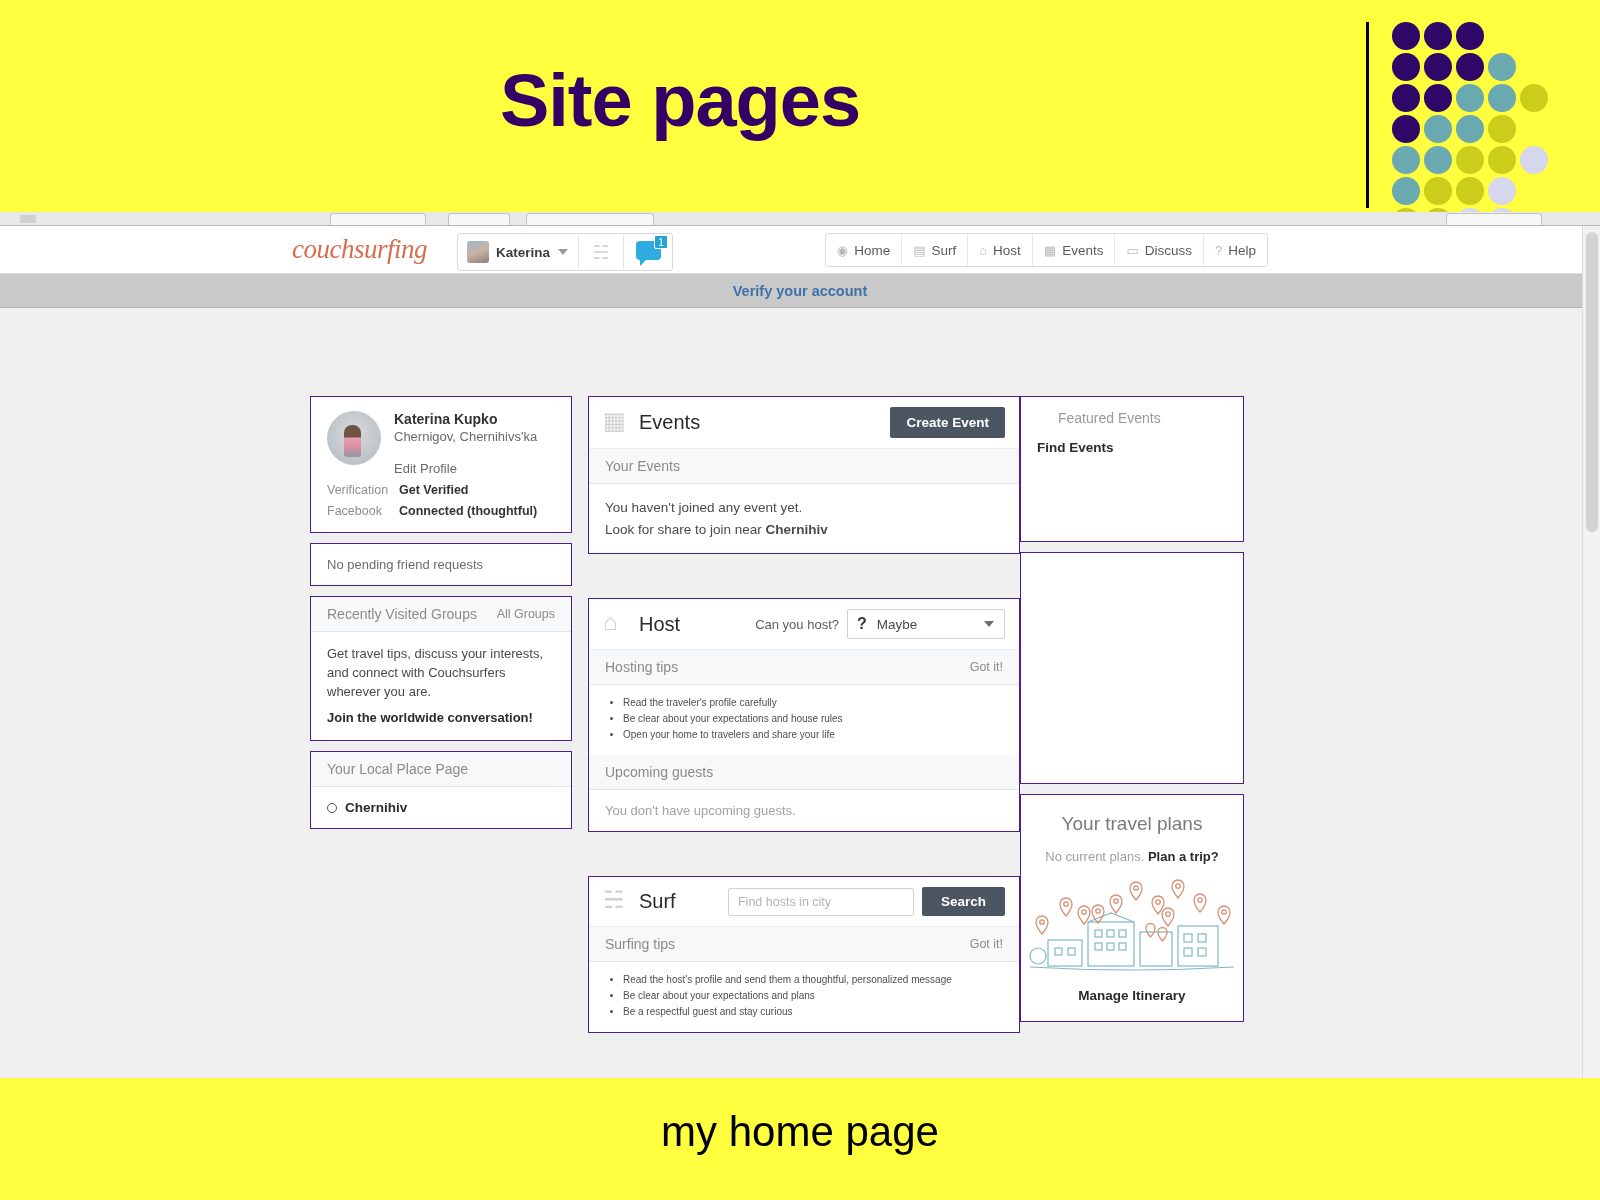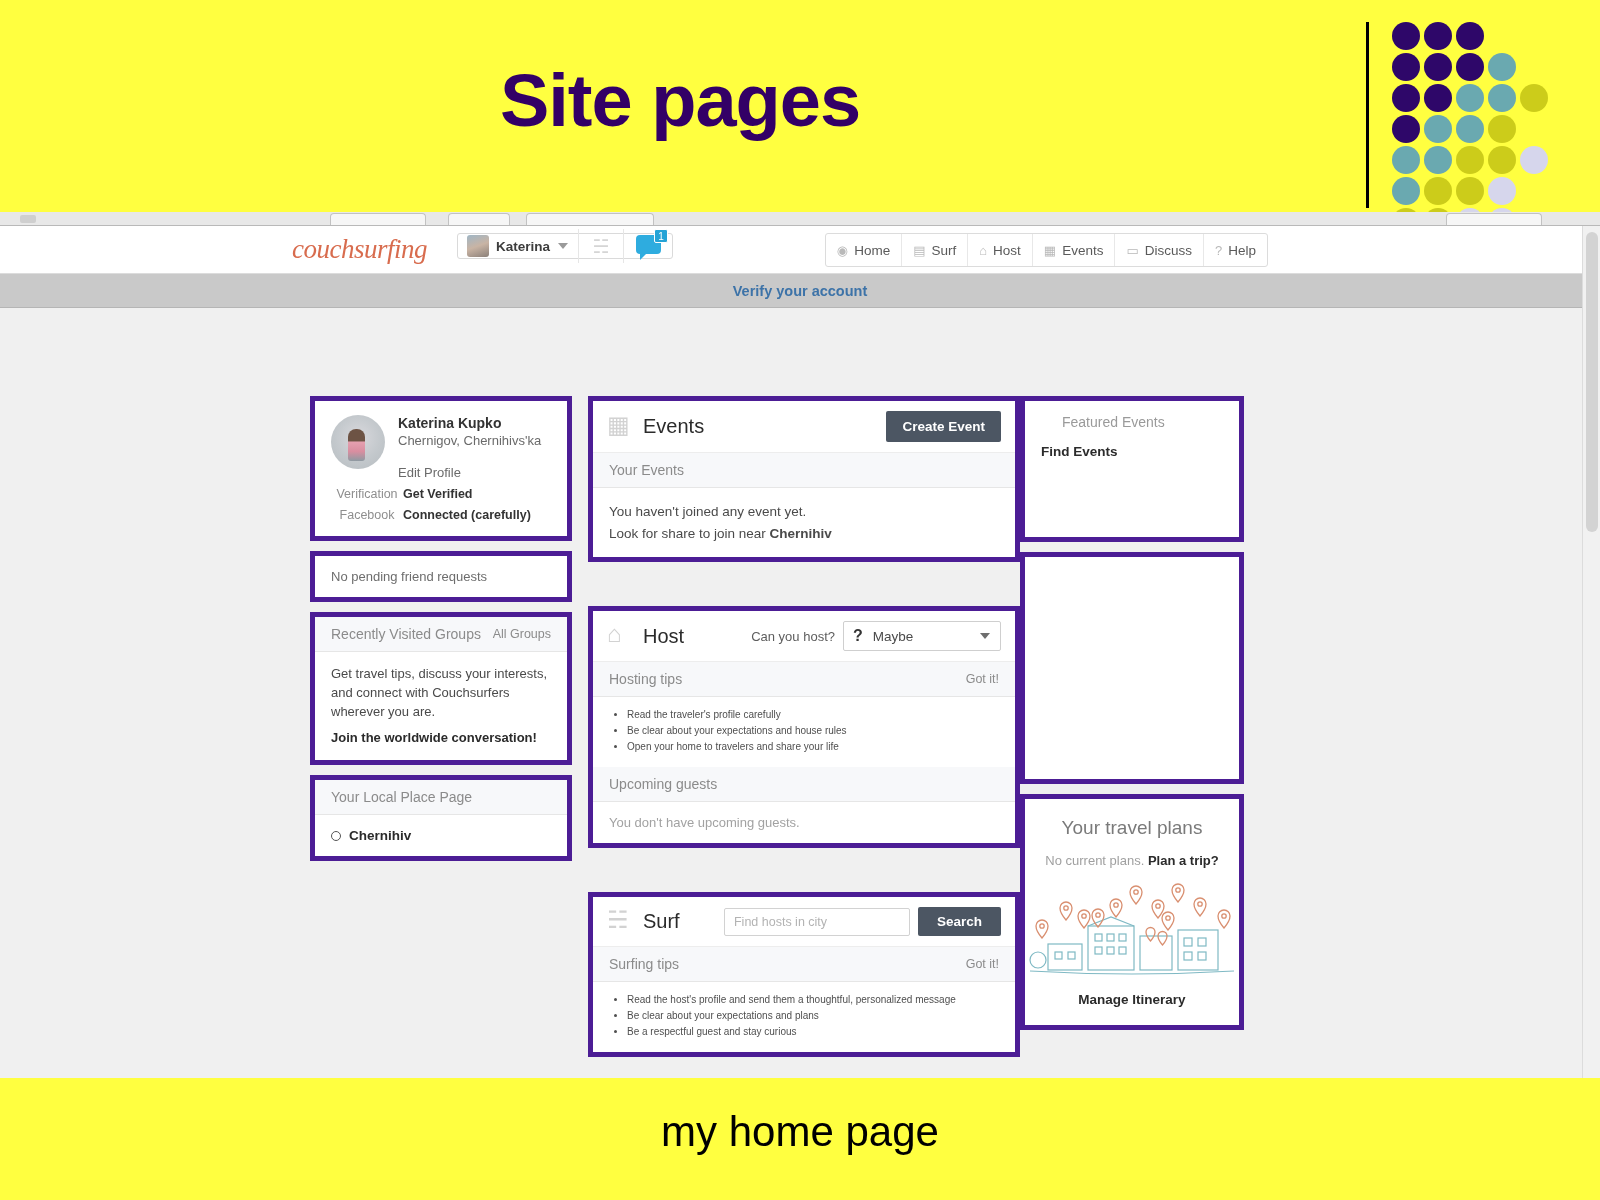--- a/index.html
+++ b/index.html
@@ -53,21 +53,21 @@
   .cs-header {
     position: relative; height: 48px; background: #ffffff;
     border-bottom: 1px solid #dcdcdc;
   }
   .cs-logo {
     position: absolute; left: 292px; top: 8px;
     font-family: "Liberation Serif", serif; font-style: italic;
     font-size: 27px; color: #d86c4e; letter-spacing: -0.5px;
   }
   .userbox {
-    position: absolute; left: 457px; top: 7px; height: 26px;
+    position: absolute; left: 457px; top: 7px; height: 38px;
     display: flex; align-items: center;
     border: 1px solid #dadada; background: #fff; border-radius: 3px;
   }
   .user-ava {
     width: 22px; height: 22px; margin: 0 7px 0 9px; border-radius: 3px;
     background: linear-gradient(160deg,#9fb6c6 0%,#c9b4a4 50%,#8a7f78 100%);
   }
   .user-name { font-size: 13.5px; font-weight: bold; color: #3d3d3d; }
   .caret-dn {
     margin: 0 10px 0 8px; width: 0; height: 0;
@@ -109,21 +109,21 @@
     display: flex; align-items: center; justify-content: center;
   }
   .verify-bar span { font-size: 14.5px; font-weight: bold; color: #3d73a8; }
 
   
   .content { position: relative; padding-top: 8px; }
   .col-left  { position: absolute; left: 310px; top: 88px; width: 262px; }
   .col-mid   { position: absolute; left: 588px; top: 88px; width: 432px; }
   .col-right { position: absolute; left: 1020px; top: 88px; width: 224px; }
 
-  .card { background: #ffffff; border: 5px solid #4c1d95; margin-bottom: 10px; }
+  .card { background: #ffffff; border: 1px solid #4c1d95; margin-bottom: 10px; }
   .card-pad { padding: 14px 16px; }
   .sec-head {
     background: #f7f8fa; border-bottom: 1px solid #e6e6e6;
     padding: 9px 16px; font-size: 14px; color: #8b8b8b;
     display: flex; justify-content: space-between; align-items: center;
   }
   .sec-head .right-link { font-size: 12.5px; color: #8b8b8b; }
   .sec-body { padding: 13px 16px; font-size: 13px; color: #6d6d6d; }
 
   
@@ -135,21 +135,21 @@
   }
   .prof-ava:before {
     content: ""; position: absolute; left: 17px; top: 14px; width: 17px; height: 32px;
     background: linear-gradient(180deg,#6d5344 0%,#6d5344 38%,#e5a0b0 40%,#d98ea0 70%,#8e9aa2 100%);
     border-radius: 8px 8px 3px 3px;
   }
   .prof-name { font-size: 14px; font-weight: bold; color: #333; }
   .prof-loc { font-size: 13px; color: #6a6a6a; margin-top: 2px; }
   .prof-edit { font-size: 13px; color: #6a6a6a; margin-top: 17px; }
   .kv { display: flex; font-size: 12.5px; margin-top: 7px; }
-  .kv .k { width: 72px; color: #8e8e8e; flex: none; text-align: center; }
+  .kv .k { width: 72px; color: #8e8e8e; flex: none; }
   .kv .v { color: #333; font-weight: bold; }
 
   .place-row { display: flex; align-items: center; gap: 8px; font-size: 13.5px; font-weight: bold; color: #2b2b2b; }
   .place-dot { width: 10px; height: 10px; border: 1.5px solid #555; border-radius: 50%; }
 
   
   .panel-head {
     display: flex; align-items: center; padding: 10px 14px; background:#fff;
     border-bottom: 1px solid #ededed; min-height: 48px;
   }
@@ -327,21 +327,21 @@
                 <div class="prof-loc">Chernigov, Chernihivs'ka</div>
                 <div class="prof-edit">Edit Profile</div>
               </div>
             </div>
             <div class="kv">
               <div class="k">Verification</div>
               <div class="v">Get Verified</div>
             </div>
             <div class="kv">
               <div class="k">Facebook</div>
-              <div class="v">Connected (carefully)</div>
+              <div class="v">Connected (thoughtful)</div>
             </div>
           </div>
         </div>
 
         <div class="card">
           <div class="sec-body">No pending friend requests</div>
         </div>
 
         <div class="card">
           <div class="sec-head">

